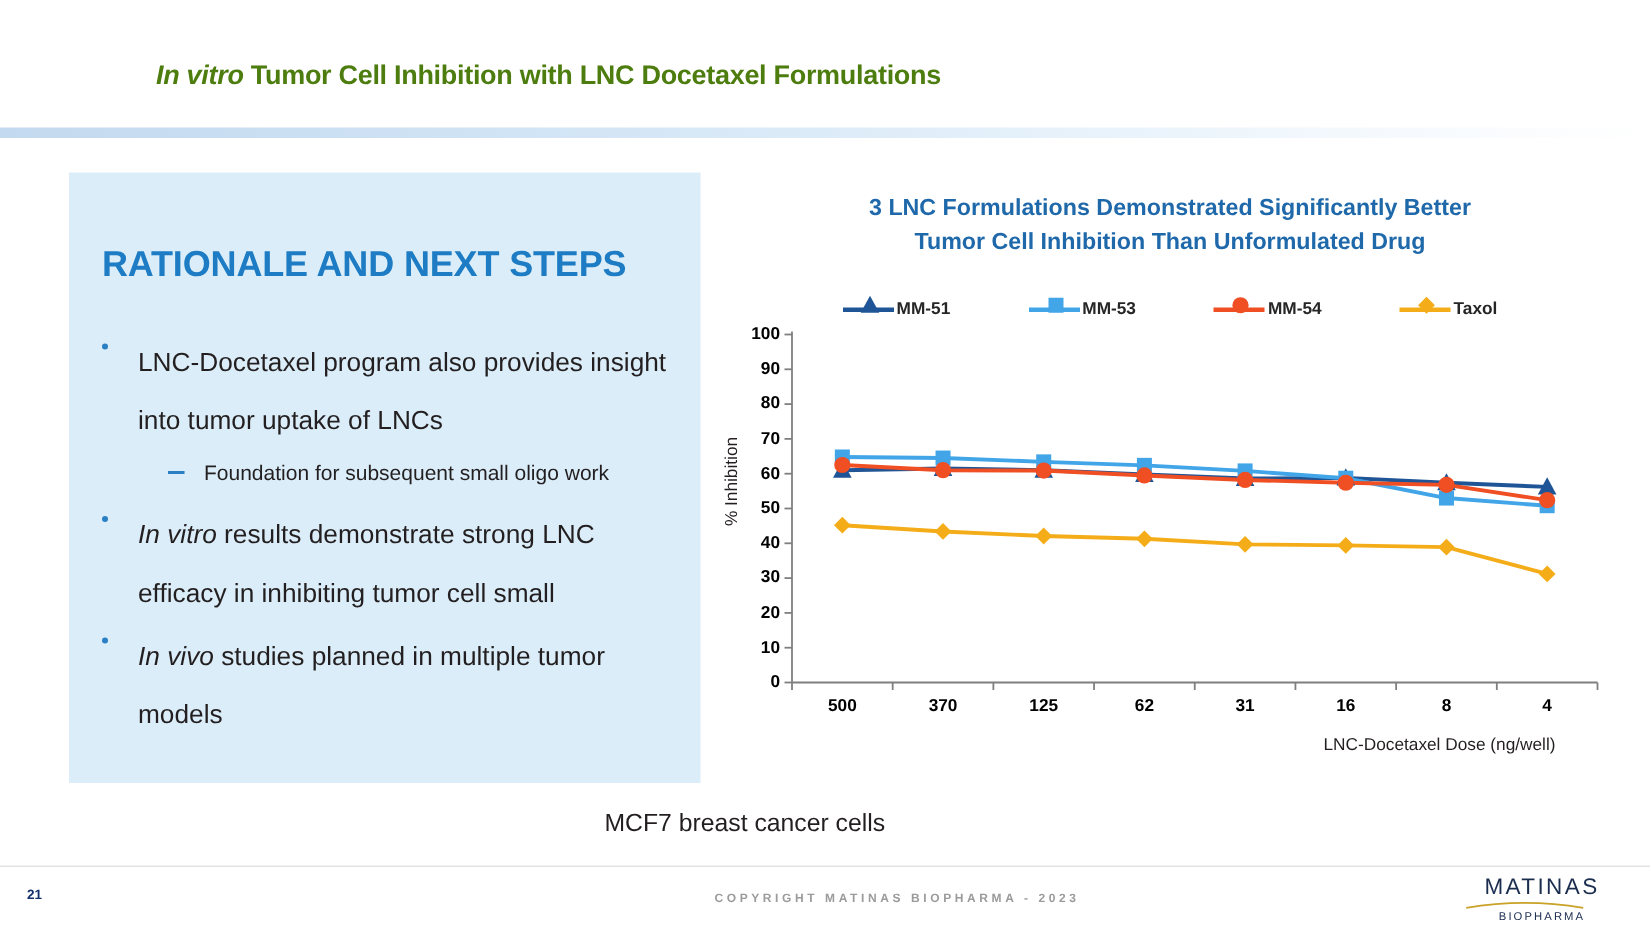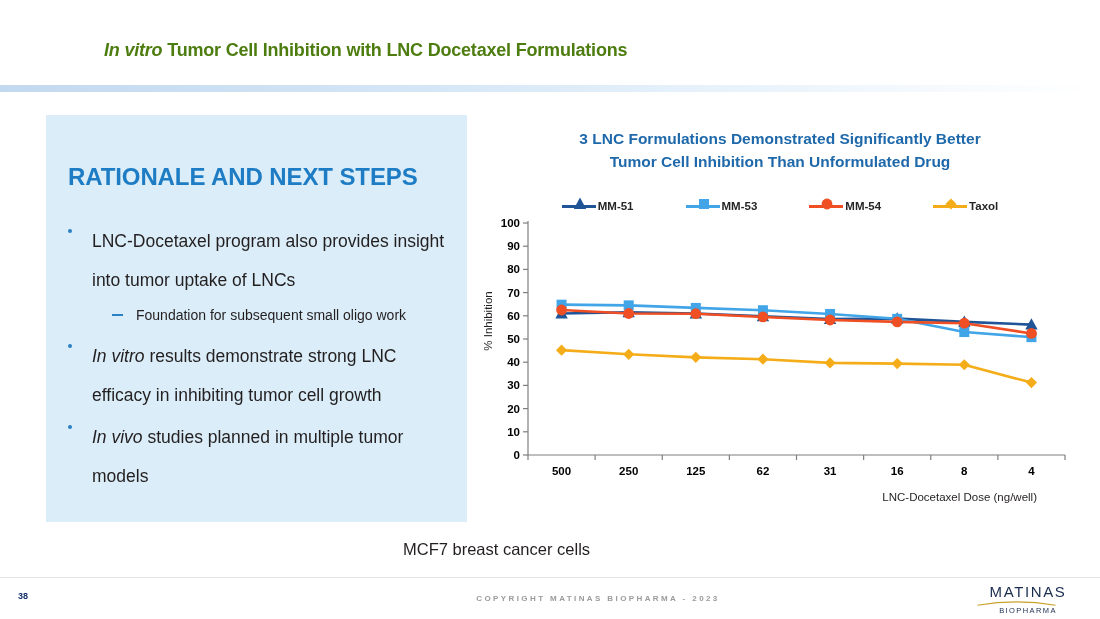--- a/index.html
+++ b/index.html
@@ -122,21 +122,21 @@
       <span class="txt"><span class="ital"></span><span>LNC-Docetaxel program also provides insight into tumor uptake of LNCs</span></span>
     </div>
 
     <div class="subbullet">
       <span class="dash"></span>
       <span class="txt"><span class="ital"></span><span>Foundation for subsequent small oligo work</span></span>
     </div>
 
     <div class="bullet">
       <span class="dot"></span>
-      <span class="txt"><span class="ital">In vitro</span><span> results demonstrate strong LNC efficacy in inhibiting tumor cell growth</span></span>
+      <span class="txt"><span class="ital">In vitro</span><span> results demonstrate strong LNC efficacy in inhibiting tumor cell small</span></span>
     </div>
 
     <div class="bullet">
       <span class="dot"></span>
       <span class="txt"><span class="ital">In vivo</span><span> studies planned in multiple tumor models</span></span>
     </div>
   </div>
 
   <div class="chart-area">
     <div class="chart-title">
@@ -189,21 +189,21 @@
           <div class="ytick" style="left: 20px; top: 147.2px;">40</div>
           <div class="ytick" style="left: 20px; top: 124px;">50</div>
           <div class="ytick" style="left: 20px; top: 100.8px;">60</div>
           <div class="ytick" style="left: 20px; top: 77.6px;">70</div>
           <div class="ytick" style="left: 20px; top: 54.4px;">80</div>
           <div class="ytick" style="left: 20px; top: 31.2px;">90</div>
           <div class="ytick" style="left: 20px; top: 8px;">100</div>
         </div>
       <div id="xticks">
           <div class="xtick" style="left: 91.5625px; top: 250px;">500</div>
-          <div class="xtick" style="left: 158.688px; top: 250px;">250</div>
+          <div class="xtick" style="left: 158.688px; top: 250px;">370</div>
           <div class="xtick" style="left: 225.812px; top: 250px;">125</div>
           <div class="xtick" style="left: 292.938px; top: 250px;">62</div>
           <div class="xtick" style="left: 360.062px; top: 250px;">31</div>
           <div class="xtick" style="left: 427.188px; top: 250px;">16</div>
           <div class="xtick" style="left: 494.312px; top: 250px;">8</div>
           <div class="xtick" style="left: 561.438px; top: 250px;">4</div>
         </div>
       <svg class="plot" id="plot-svg" width="610" height="270">
           <line x1="58" y1="6" x2="58" y2="240" stroke="#7f7f7f" stroke-width="1.2"></line>
           <line x1="58" y1="240" x2="595" y2="240" stroke="#7f7f7f" stroke-width="1.2"></line>
@@ -264,21 +264,21 @@
           <polygon points="494.3125,144.15200000000002 499.9125,149.752 494.3125,155.352 488.7125,149.752" fill="#f4ad19"></polygon>
           <polygon points="561.4375,162.016 567.0375,167.61599999999999 561.4375,173.21599999999998 555.8375,167.61599999999999" fill="#f4ad19"></polygon>
         </svg>
       <div class="xlabel" id="xlabel" style="top: 276px; left: 30px; width: 537px;">LNC-Docetaxel Dose (ng/well)</div>
     </div>
   </div>
 
   <div class="caption">MCF7 breast cancer cells</div>
 
   <div class="footer-rule"></div>
-  <div class="page-num">38</div>
+  <div class="page-num">21</div>
   <div class="copyright">COPYRIGHT MATINAS BIOPHARMA - 2023</div>
   <div class="logo">
     <div class="logo-main">MATINAS</div>
     <svg class="logo-swoosh" viewBox="0 0 108 8" preserveAspectRatio="none">
       <path d="M2 7 Q54 -2 106 7" stroke="#c9a227" stroke-width="1.6" fill="none"></path>
     </svg>
     <div class="logo-sub">BIOPHARMA</div>
   </div>
 </div>
 

